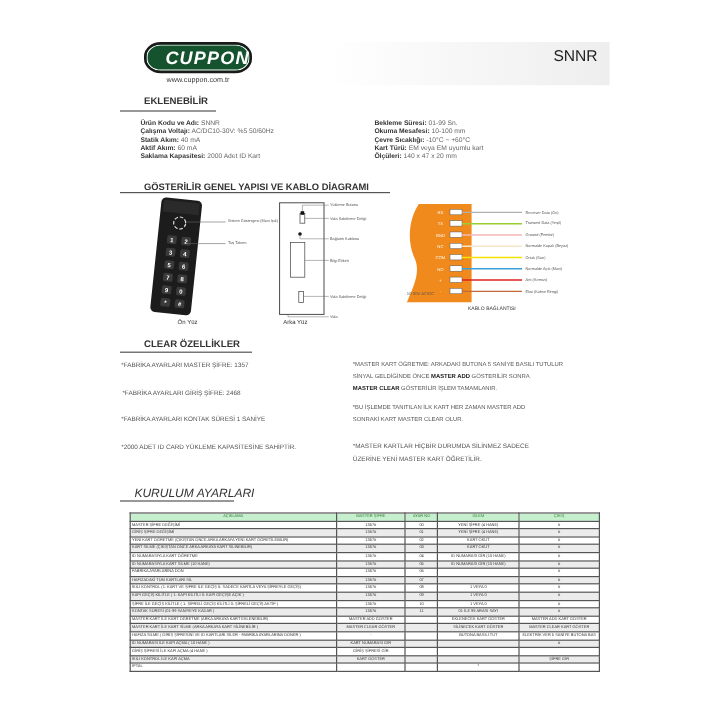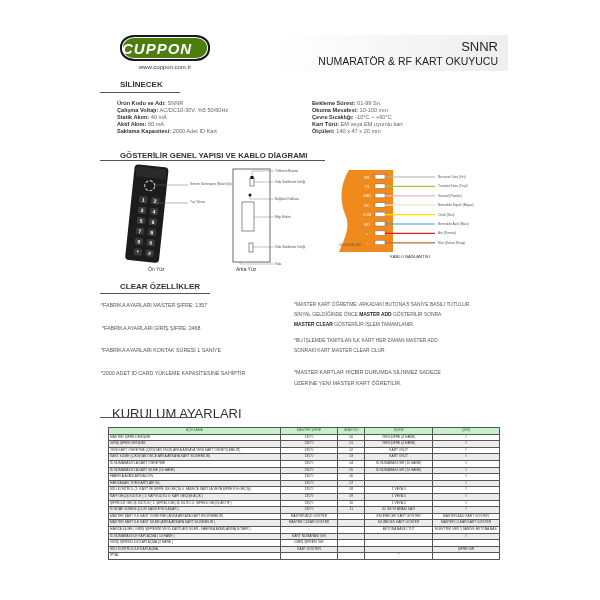--- a/index.html
+++ b/index.html
@@ -1,21 +1,21 @@
 <!DOCTYPE html>
 <html><head>
 <meta charset="utf-8">
 <style>
   * { box-sizing: border-box; margin: 0; padding: 0; }
   html, body { width: 600px; height: 600px; background: #ffffff; overflow: hidden; }
   body { font-family: "Liberation Sans", sans-serif; color: #333; position: relative; }
 
   .logo { position: absolute; left: 120px; top: 35px; width: 90px; }
-  .logo-badge { background: #4d7c0f; color: #fff; border-radius: 14px / 12px; font-weight: bold; font-style: italic;
-    font-size: 15px; text-align: left; padding: 3px 0 2px; letter-spacing: 1px; border: 2px solid #1a1a1a;
+  .logo-badge { background: #14532d; color: #fff; border-radius: 14px / 12px; font-weight: bold; font-style: italic;
+    font-size: 15px; text-align: right; padding: 3px 0 2px; letter-spacing: 1px; border: 2px solid #1a1a1a;
     box-shadow: inset 0 0 0 1px #fff; }
   .logo-url { font-size: 6px; text-align: center; margin-top: 3px; color: #333; }
 
   .title-box { position: absolute; left: 272px; top: 35px; width: 236px; height: 36px;
     background: linear-gradient(90deg, #ffffff 0%, #eeeeee 100%); text-align: right; padding-right: 10px; }
   .title-main { font-size: 13px; color: #222; padding-top: 4px; }
   .title-sub { font-size: 10.5px; color: #222; margin-top: 1px; }
 
   .section-h { position: absolute; font-size: 8px; font-weight: bold; color: #333; }
   .section-line { position: absolute; height: 1px; background: #555; }
@@ -40,24 +40,23 @@
 </style>
 </head>
 <body>
 
 <div class="logo">
   <div class="logo-badge">CUPPON</div>
   <div class="logo-url">www.cuppon.com.tr</div>
 </div>
 <div class="title-box">
   <div class="title-main">SNNR</div>
-  <div class="title-sub">NUMARATÖR &amp; RF KART OKUYUCU</div>
-</div>
-
-<div class="section-h" style="left:120px;top:80px;">SİLİNECEK</div>
+</div>
+
+<div class="section-h" style="left:120px;top:80px;">EKLENEBİLİR</div>
 <div class="section-line" style="left:100px;top:92px;width:80px;"></div>
 
 <div class="specs" style="left:117px;top:100px;">
   <div><b>Ürün Kodu ve Adı:</b> <span>SNNR</span></div>
   <div><b>Çalışma Voltajı:</b> <span>AC/DC10-30V: %5 50/60Hz</span></div>
   <div><b>Statik Akım:</b> <span>40 mA</span></div>
   <div><b>Aktif Akım:</b> <span>60 mA</span></div>
   <div><b>Saklama Kapasitesi:</b> <span>2000 Adet ID Kart</span></div>
 </div>
 <div class="specs" style="left:312px;top:100px;">
@@ -190,21 +189,21 @@
 </div>
 <div class="feat" style="left:294px;top:336px;font-size:4.9px;line-height:10px;">
   <div>*BU İŞLEMDE TANITILAN İLK KART HER ZAMAN MASTER ADD</div>
   <div> SONRAKİ KART MASTER CLEAR OLUR.</div>
 </div>
 <div class="feat" style="left:294px;top:367px;font-size:5.3px;line-height:11px;">
   <div>*MASTER KARTLAR HİÇBİR DURUMDA SİLİNMEZ SADECE</div>
   <div>ÜZERİNE YENİ MASTER KART ÖĞRETİLİR.</div>
 </div>
 
-<div class="section-h" style="left:112px;top:406px;font-weight:normal;font-size:13px;">KURULUM AYARLARI</div>
+<div class="section-h" style="left:112px;top:406px;font-weight:normal;font-size:10px;font-style:italic;">KURULUM AYARLARI</div>
 <div class="section-line" style="left:100px;top:417px;width:95px;"></div>
 
 <table class="setup">
   <thead>
     <tr>
       <th class="c0">AÇIKLAMA</th>
       <th class="c1">MASTER ŞİFRE</th>
       <th class="c2">AYAR NO</th>
       <th class="c3">İŞLEM</th>
       <th class="c4">ÇIKIŞ</th>

